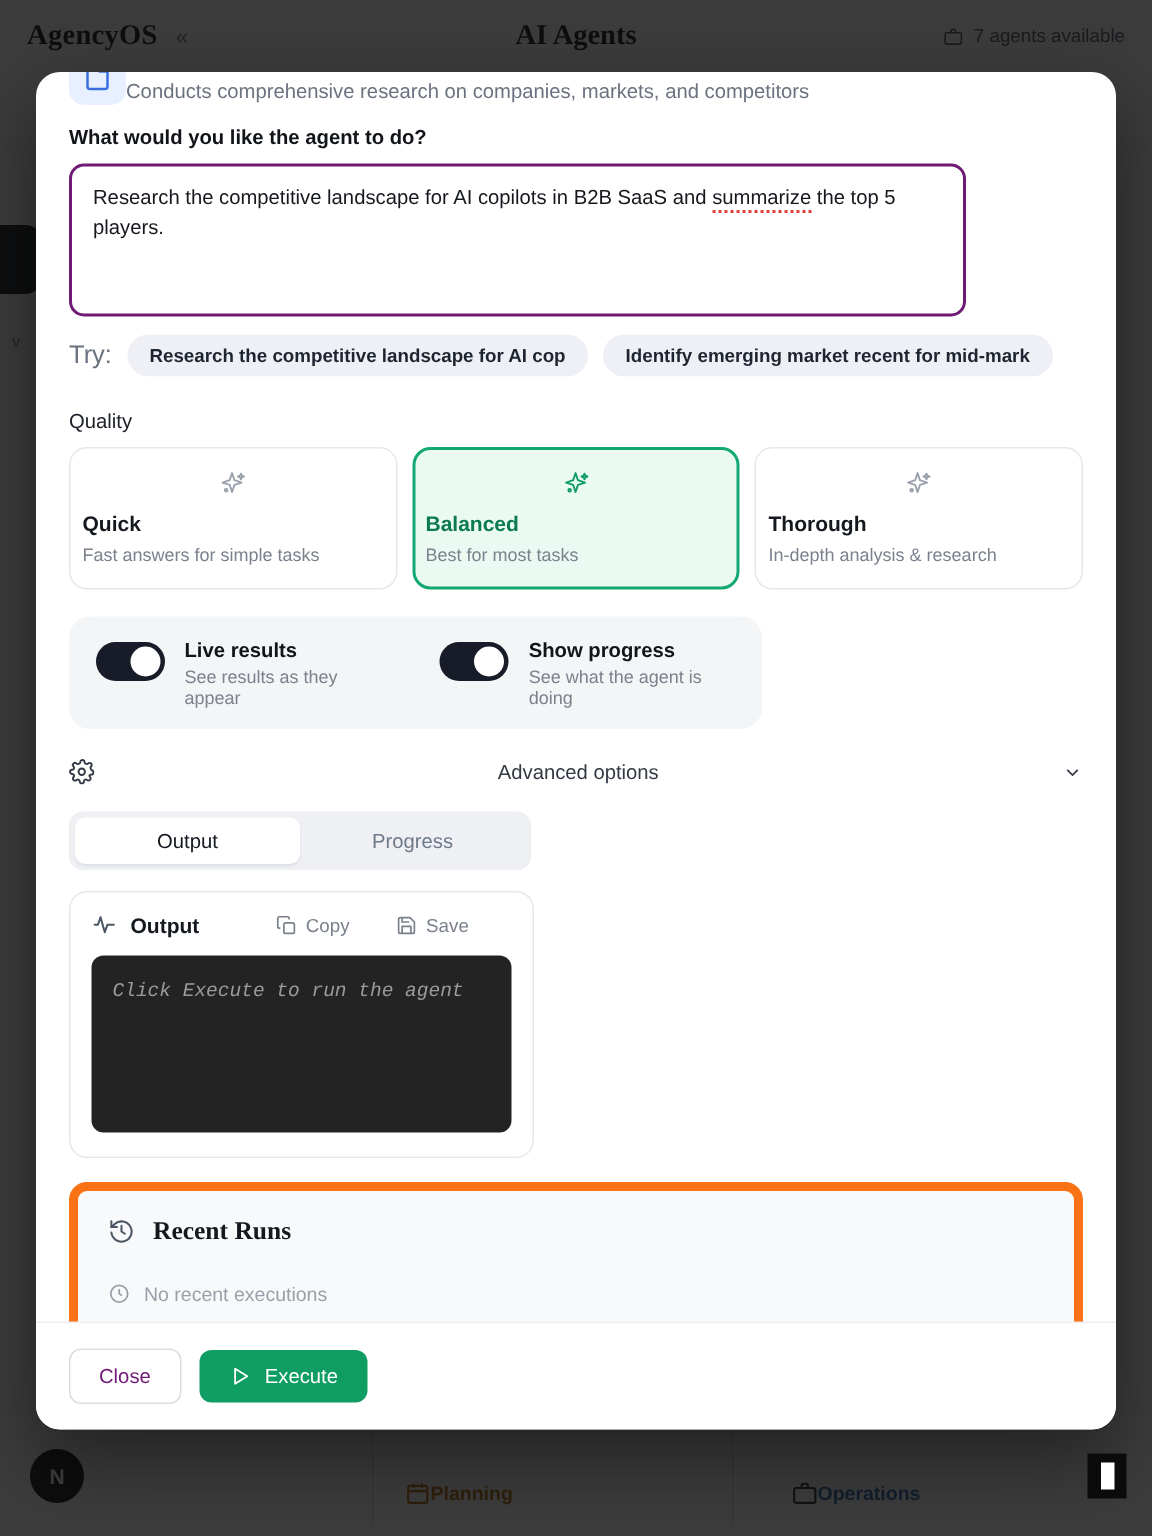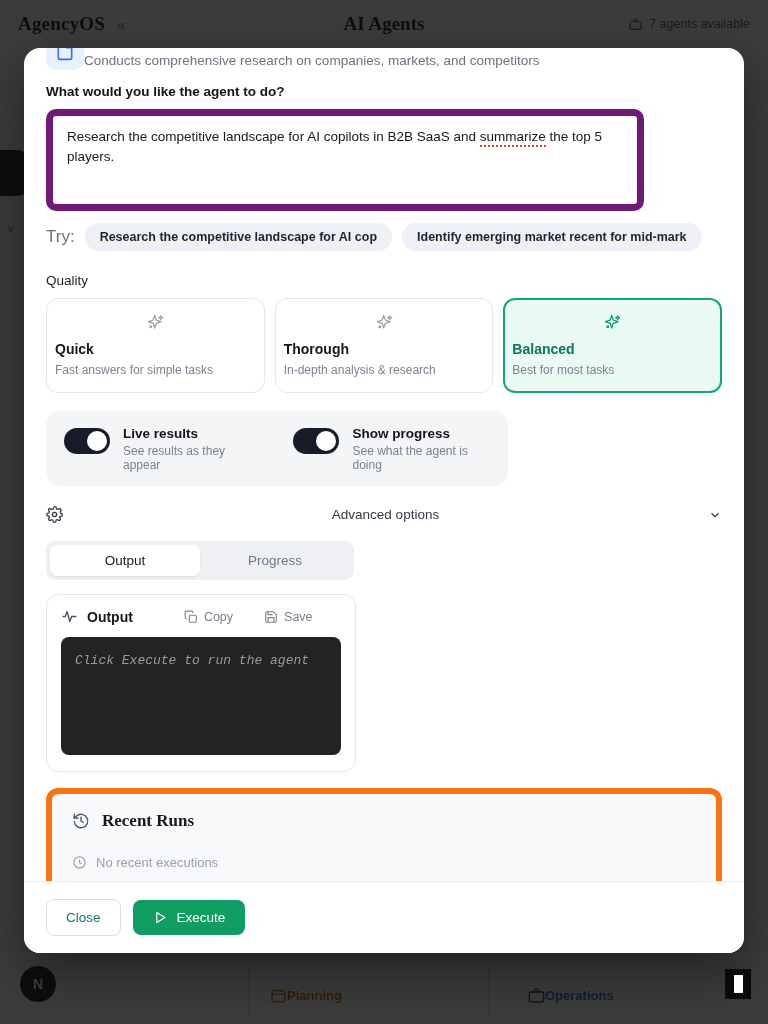--- a/index.html
+++ b/index.html
@@ -210,21 +210,21 @@
   .prompt-label {
     font-size: 13.5px;
     font-weight: 700;
     color: #111418;
     margin: 4px 0 10px 0;
   }
 
   .prompt-box {
     width: 598px;
     height: 102px;
-    border: 7px solid #701a75;
+    border: 2px solid #701a75;
     border-radius: 10px;
     padding: 11px 14px;
     font-family: "Liberation Sans", sans-serif;
     font-size: 13.5px;
     line-height: 1.5;
     color: #15181d;
     resize: none;
     outline: none;
     background: #fff;
   }
@@ -489,21 +489,21 @@
     padding: 0 22px;
     background: #fff;
   }
 
   .btn-close {
     background: #ffffff;
     border: 1px solid #d9dde3;
     border-radius: 8px;
     padding: 10px 19px;
     font-size: 13.5px;
-    color: #0f766e;
+    color: #701a75;
     font-family: "Liberation Sans", sans-serif;
     cursor: pointer;
   }
 
   .btn-exec {
     background: #0f9d63;
     border: none;
     border-radius: 8px;
     padding: 10px 20px;
     font-size: 13.5px;
@@ -608,42 +608,42 @@
             <svg width="19" height="19" viewBox="0 0 24 24" fill="none" stroke="currentColor" stroke-width="1.6" stroke-linejoin="round">
               <path d="M11 3 L13 9 L19 11 L13 13 L11 19 L9 13 L3 11 L9 9 Z"></path>
               <path d="M18.5 3.5 L19.2 5.2 L21 5.9 L19.2 6.6 L18.5 8.3 L17.8 6.6 L16 5.9 L17.8 5.2 Z"></path>
               <circle cx="6" cy="17.5" r="1.1"></circle>
             </svg>
           </div>
           <div class="q-name">Quick</div>
           <div class="q-sub">Fast answers for simple tasks</div>
         </div>
 
+        <div class="q-card sel">
+          <div class="q-icon">
+            <svg width="19" height="19" viewBox="0 0 24 24" fill="none" stroke="currentColor" stroke-width="1.6" stroke-linejoin="round">
+              <path d="M11 3 L13 9 L19 11 L13 13 L11 19 L9 13 L3 11 L9 9 Z"></path>
+              <path d="M18.5 3.5 L19.2 5.2 L21 5.9 L19.2 6.6 L18.5 8.3 L17.8 6.6 L16 5.9 L17.8 5.2 Z"></path>
+              <circle cx="6" cy="17.5" r="1.1"></circle>
+            </svg>
+          </div>
+          <div class="q-name">Balanced</div>
+          <div class="q-sub">Best for most tasks</div>
+        </div>
+
         <div class="q-card">
           <div class="q-icon">
             <svg width="19" height="19" viewBox="0 0 24 24" fill="none" stroke="currentColor" stroke-width="1.6" stroke-linejoin="round">
               <path d="M11 3 L13 9 L19 11 L13 13 L11 19 L9 13 L3 11 L9 9 Z"></path>
               <path d="M18.5 3.5 L19.2 5.2 L21 5.9 L19.2 6.6 L18.5 8.3 L17.8 6.6 L16 5.9 L17.8 5.2 Z"></path>
               <circle cx="6" cy="17.5" r="1.1"></circle>
             </svg>
           </div>
           <div class="q-name">Thorough</div>
           <div class="q-sub">In-depth analysis &amp; research</div>
-        </div>
-
-        <div class="q-card sel">
-          <div class="q-icon">
-            <svg width="19" height="19" viewBox="0 0 24 24" fill="none" stroke="currentColor" stroke-width="1.6" stroke-linejoin="round">
-              <path d="M11 3 L13 9 L19 11 L13 13 L11 19 L9 13 L3 11 L9 9 Z"></path>
-              <path d="M18.5 3.5 L19.2 5.2 L21 5.9 L19.2 6.6 L18.5 8.3 L17.8 6.6 L16 5.9 L17.8 5.2 Z"></path>
-              <circle cx="6" cy="17.5" r="1.1"></circle>
-            </svg>
-          </div>
-          <div class="q-name">Balanced</div>
-          <div class="q-sub">Best for most tasks</div>
         </div>
       </div>
 
       <div class="toggle-wrap">
 
         <div class="toggle-item">
           <div class="switch">
               <i></i>
             </div>
           <div>

